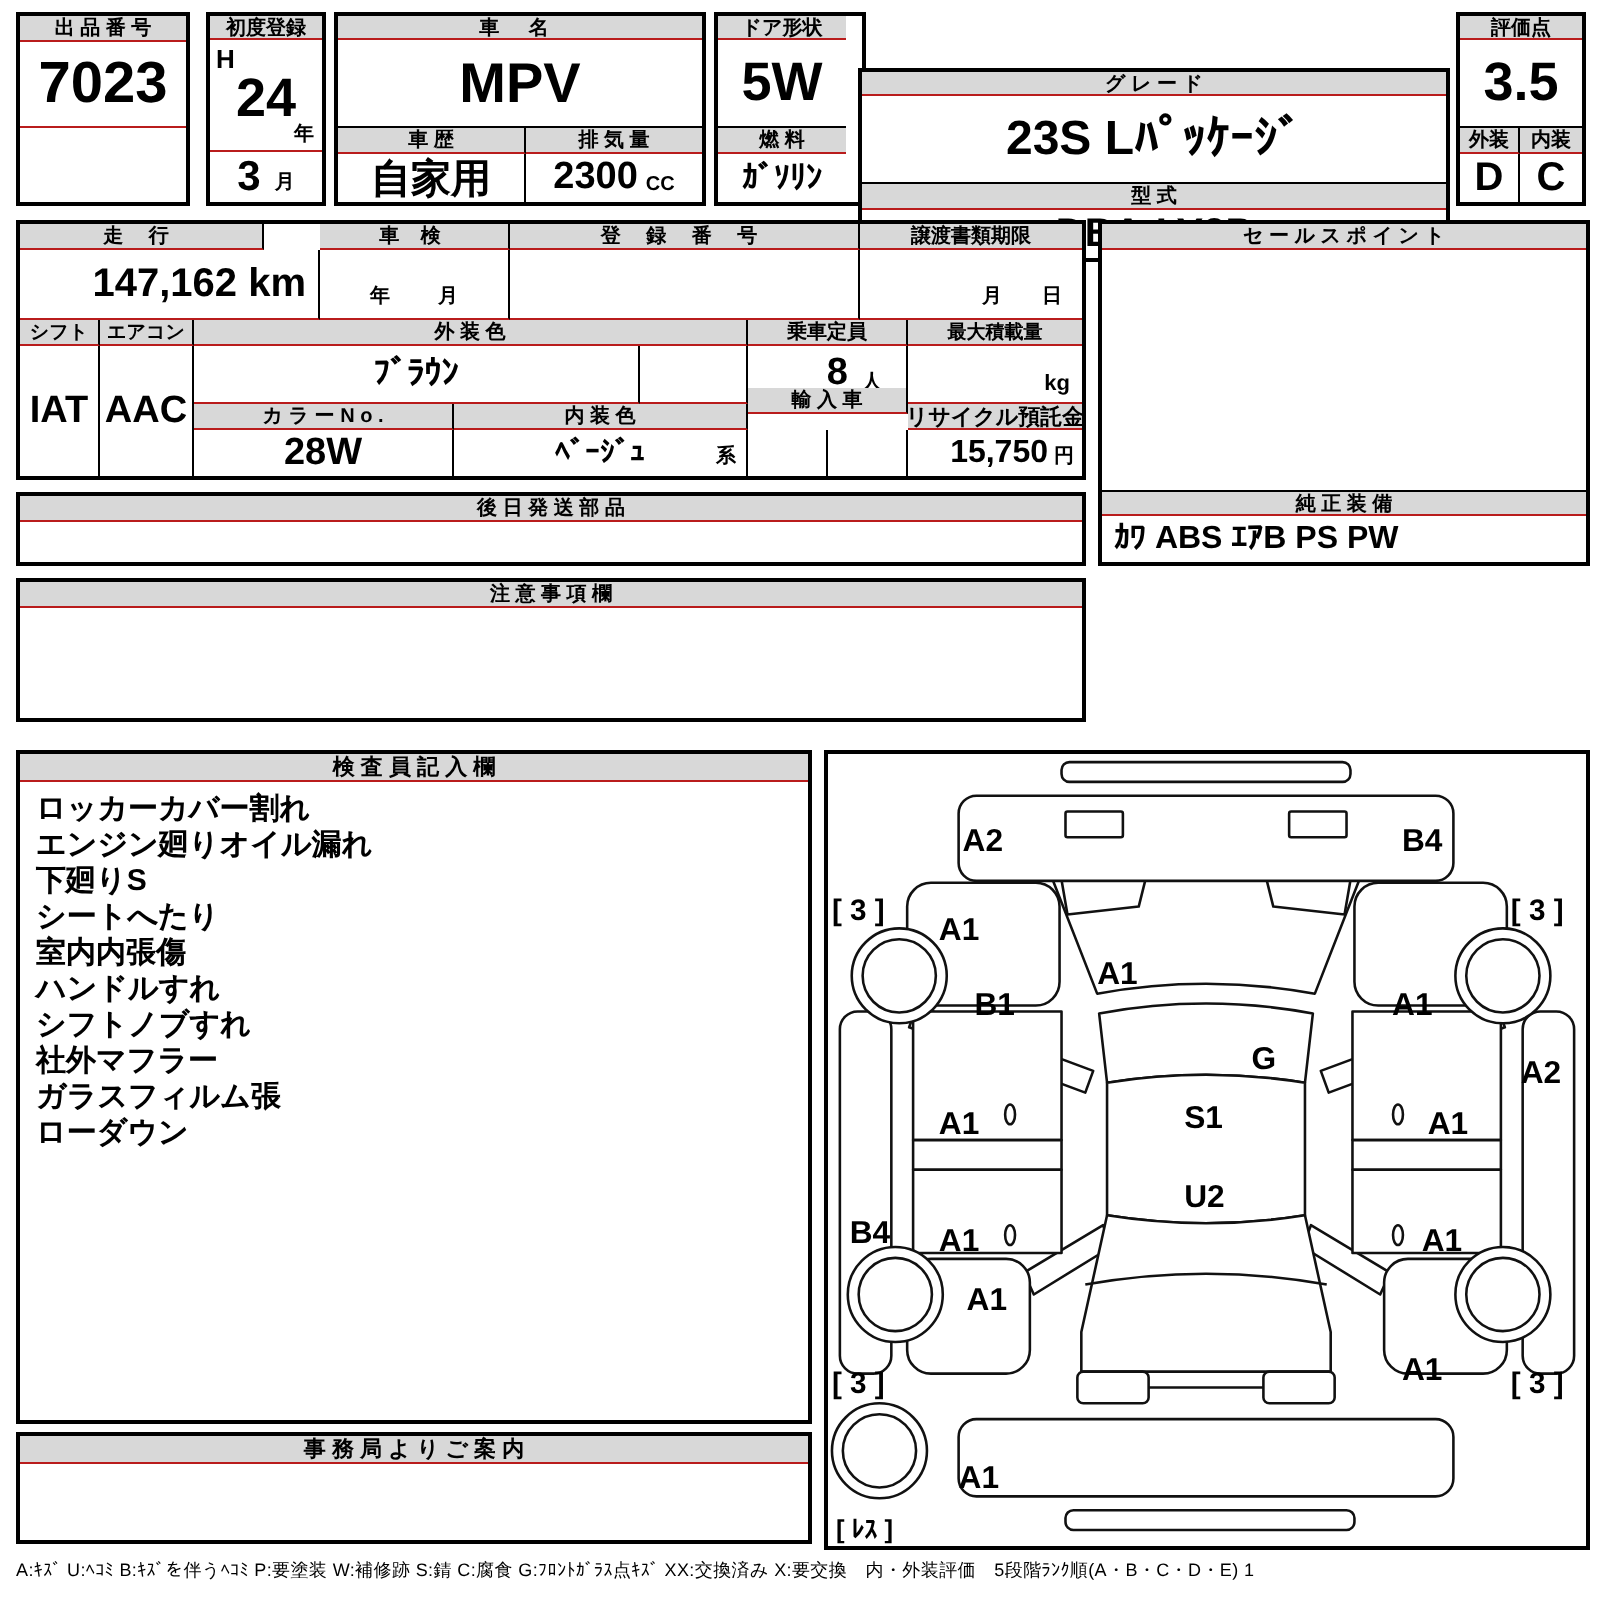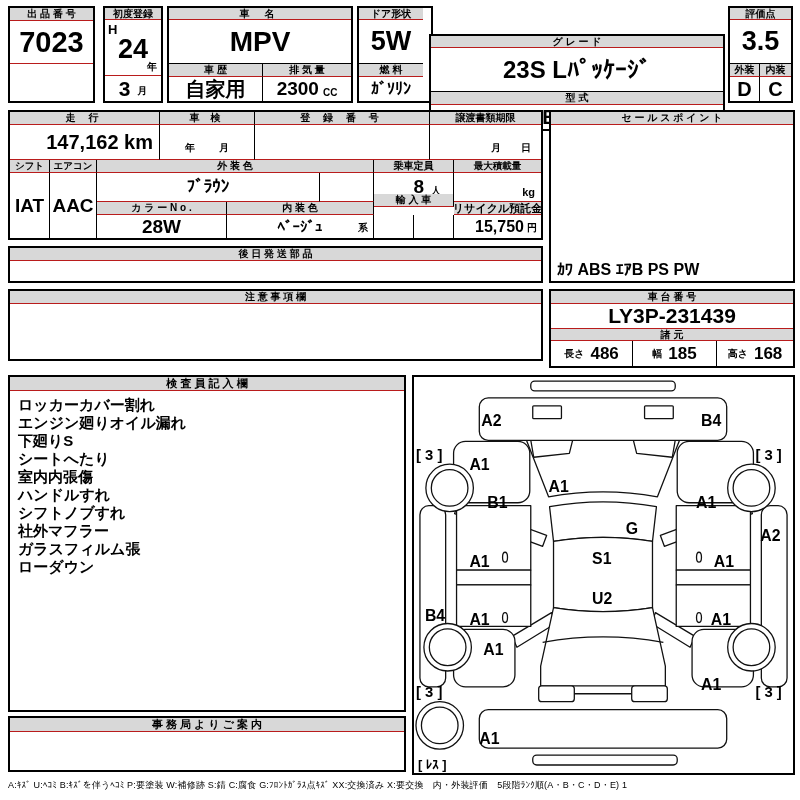--- a/index.html
+++ b/index.html
@@ -73,21 +73,21 @@
   <div class="bx" style="left:728px;top:6px;width:65px;height:97px;">
     <div class="c hd bb" style="left:0;top:0;width:61px;height:12px;">評価点</div>
     <div class="c b" style="left:0;top:12px;width:61px;height:43px;font-size:27px;border-radius:10px;">3.5</div>
     <div class="c hd bt bb br" style="left:0;top:55px;width:30px;height:14px;">外装</div>
     <div class="c hd bt bb" style="left:30px;top:55px;width:31px;height:14px;">内装</div>
     <div class="c b br" style="left:0;top:69px;width:30px;height:24px;font-size:20px;">D</div>
     <div class="c b" style="left:30px;top:69px;width:31px;height:24px;font-size:20px;">C</div>
   </div>
 
   <div class="bx" style="left:8px;top:110px;width:535px;height:130px;">
-    <div class="c hd br bb" style="left:0;top:0;width:150px;height:13px;letter-spacing:5px;">走 行</div>
+    <div class="c hd br bb" style="left:0;top:0;width:122px;height:13px;letter-spacing:5px;">走 行</div>
     <div class="c hd br bb" style="left:150px;top:0;width:95px;height:13px;letter-spacing:4px;">車 検</div>
     <div class="c hd br bb" style="left:245px;top:0;width:175px;height:13px;letter-spacing:5px;">登 録 番 号</div>
     <div class="c hd bb" style="left:420px;top:0;width:111px;height:13px;">譲渡書類期限</div>
 
     <div class="c b br bb" style="left:0;top:13px;width:150px;height:35px;justify-content:flex-end;padding-right:6px;font-size:20px;">147,162 km</div>
     <div class="c br bb" style="left:150px;top:13px;width:95px;height:35px;align-items:flex-end;gap:24px;padding-bottom:4px;">
       <span class="b" style="font-size:10px;">年</span>
       <span class="b" style="font-size:10px;">月</span>
     </div>
     <div class="c br bb" style="left:245px;top:13px;width:175px;height:35px;"></div>
@@ -133,40 +133,24 @@
   <div class="bx" style="left:8px;top:246px;width:535px;height:37px;">
     <div class="c hd bb" style="left:0;top:0;width:531px;height:13px;">後 日 発 送 部 品</div>
   </div>
 
   <div class="bx" style="left:8px;top:289px;width:535px;height:72px;">
     <div class="c hd bb" style="left:0;top:0;width:531px;height:13px;">注 意 事 項 欄</div>
   </div>
 
   <div class="bx" style="left:549px;top:110px;width:246px;height:173px;">
     <div class="c hd bb" style="left:0;top:0;width:242px;height:13px;">セ ー ル ス ポ イ ン ト</div>
+    <div class="c hd bt bb" style="left:0;top:133px;width:242px;height:13px;">純 正 装 備</div>
     <div class="c b" style="left:0;top:146px;width:242px;height:23px;justify-content:flex-start;padding-left:6px;font-size:16px;">ｶﾜ ABS ｴｱB PS PW</div>
   </div>
 
-  <div class="bx" style="left:549px;top:289px;width:246px;height:79px;">
-    <div class="c hd bb" style="left:0;top:0;width:242px;height:13px;">車 台 番 号</div>
-    <div class="c b bb" style="left:0;top:13px;width:242px;height:25px;font-size:21px;">LY3P-231439</div>
-    <div class="c hd bb" style="left:0;top:38px;width:242px;height:12px;">諸 元</div>
-    <div class="c br" style="left:0;top:50px;width:82px;height:25px;gap:6px;">
-      <span class="b" style="font-size:10px;">長さ</span>
-      <span class="b" style="font-size:17px;">486</span>
-    </div>
-    <div class="c br" style="left:82px;top:50px;width:84px;height:25px;gap:6px;">
-      <span class="b" style="font-size:10px;">幅</span>
-      <span class="b" style="font-size:17px;">185</span>
-    </div>
-    <div class="c" style="left:166px;top:50px;width:76px;height:25px;gap:6px;">
-      <span class="b" style="font-size:10px;">高さ</span>
-      <span class="b" style="font-size:17px;">168</span>
-    </div>
-  </div>
 
   <div class="bx" style="left:8px;top:375px;width:398px;height:337px;">
     <div class="c hd bb" style="left:0;top:0;width:394px;height:14px;font-size:11px;">検 査 員 記 入 欄</div>
     <div class="notes" style="left:0;top:14px;width:394px;height:319px;">
         <div class="note">ロッカーカバー割れ</div>
         <div class="note">エンジン廻りオイル漏れ</div>
         <div class="note">下廻りS</div>
         <div class="note">シートへたり</div>
         <div class="note">室内内張傷</div>
         <div class="note">ハンドルすれ</div>

